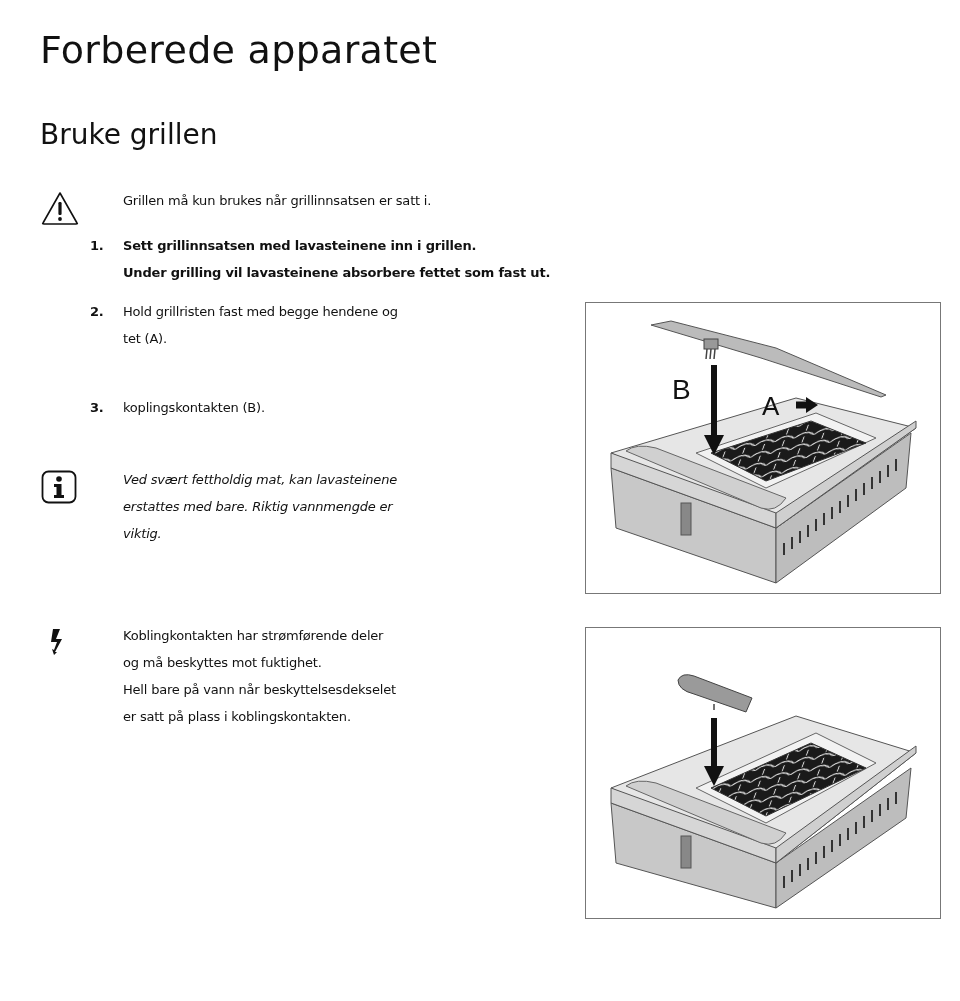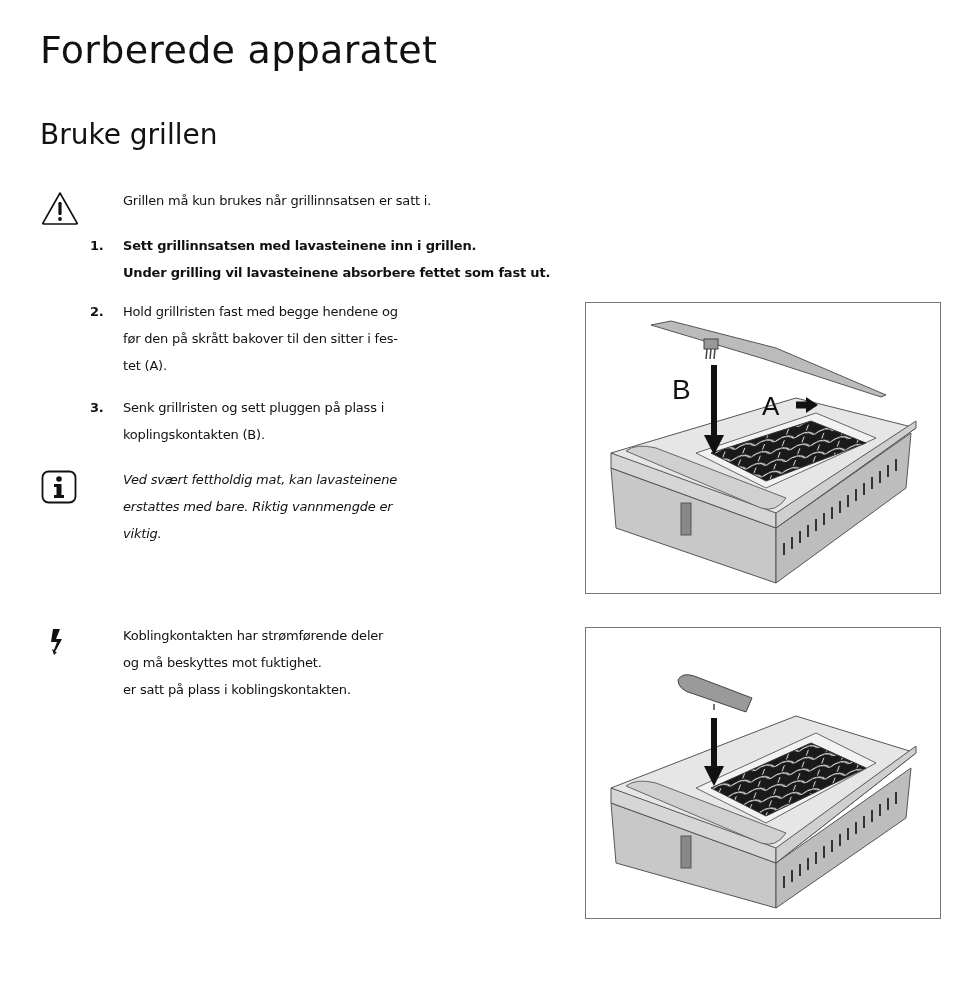--- a/index.html
+++ b/index.html
@@ -38,29 +38,27 @@
   <div class="body" style="white-space:nowrap;font-weight:bold;">
     <div>Sett grillinnsatsen med lavasteinene inn i grillen.</div>
     <div>Under grilling vil lavasteinene absorbere fettet som fast ut.</div>
   </div>
 </div>
 
 <div class="step txt" style="top:298px;">
   <span class="num">2.</span>
   <div class="body" style="white-space:nowrap;">
     <div>Hold grillristen fast med begge hendene og</div>
-    <div>før den på skrått bakover til den sitter i fes-</div>
     <div>tet (A).</div>
   </div>
 </div>
 
 <div class="step txt" style="top:394px;">
   <span class="num">3.</span>
   <div class="body" style="white-space:nowrap;">
-    <div>Senk grillristen og sett pluggen på plass i</div>
     <div>koplingskontakten (B).</div>
   </div>
 </div>
 
 <div class="icon" style="left:41px; top:470px;">
   <svg width="36" height="34" viewBox="0 0 36 34">
     <rect x="1.5" y="1.5" width="33" height="31" rx="6" fill="none" stroke="#111" stroke-width="1.8"></rect>
     <circle cx="18" cy="9" r="2.8" fill="#111"></circle>
     <path d="M13 14 L20.5 14 L20.5 25 L23 25 L23 28 L13 28 L13 25 L15.5 25 L15.5 17 L13 17 Z" fill="#111"></path>
   </svg>
@@ -72,20 +70,21 @@
 </div>
 
 <div class="icon" style="left:50px; top:628px;">
   <svg width="16" height="28" viewBox="0 0 16 28">
     <path d="M3 1 L10 1 L6 11 L12 11 L5 24 L7 24 L4 27 L2 21 L4 22 L7 14 L1 14 Z" fill="#111"></path>
   </svg>
 </div>
 <div class="abs txt" style="left:123px; top:622px; white-space:nowrap;">
   <div>Koblingkontakten har strømførende deler</div>
   <div>og må beskyttes mot fuktighet.</div>
+  <div>Hell bare på vann når beskyttelsesdekselet</div>
   <div>er satt på plass i koblingskontakten.</div>
 </div>
 
 <div class="figure" style="left:585px; top:302px; width:354px; height:290px;">
   <svg width="354" height="290" viewBox="0 0 354 290">
     <defs>
       <pattern id="stones1" width="18" height="12" patternUnits="userSpaceOnUse" patternTransform="skewX(-30) rotate(-12)">
         <rect width="18" height="12" fill="#1a1a1a"></rect>
         <path d="M0 12 Q9 4 18 12" stroke="#ddd" stroke-width="1.2" fill="none"></path>
         <line x1="9" y1="0" x2="9" y2="6" stroke="#ddd" stroke-width="1"></line>

